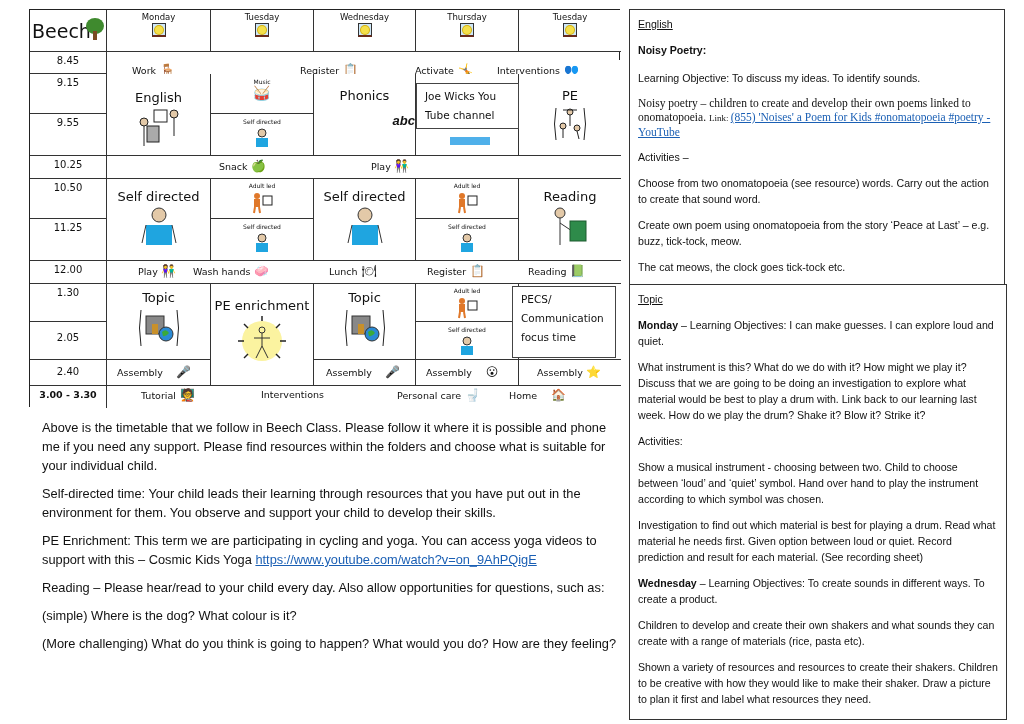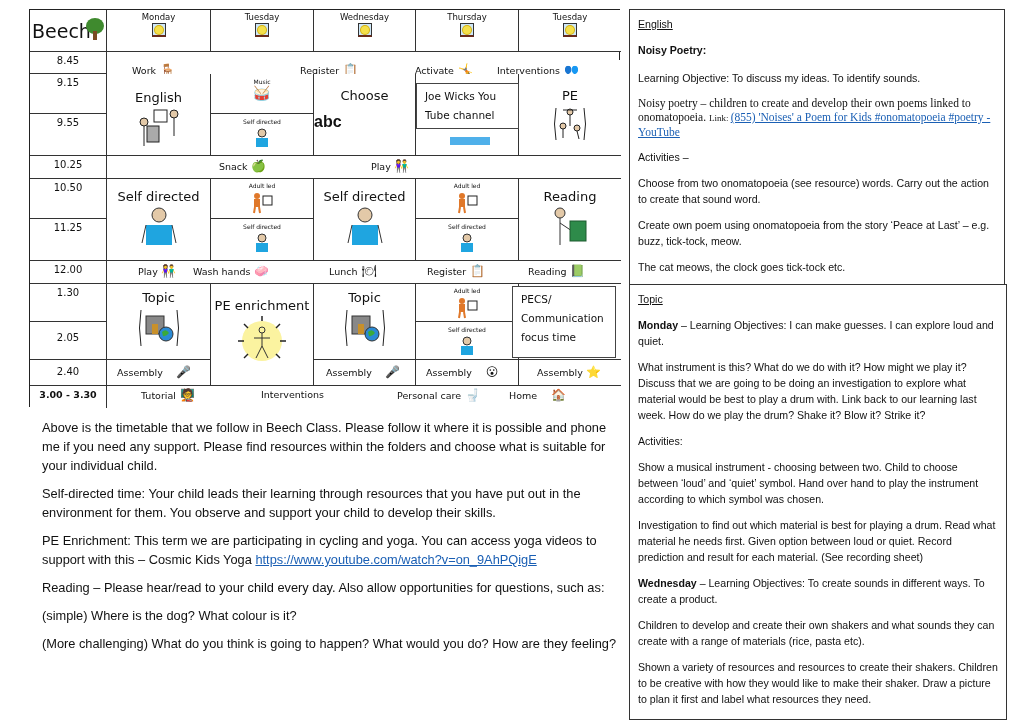--- a/index.html
+++ b/index.html
@@ -89,22 +89,22 @@
     <div style="text-align:center;font-size:14px;">🥁</div>
   </div>
   <div class="c" style="left:181px;top:104px;width:103px;height:42px;">
     <div class="tiny" style="margin-top:4px;">Self directed</div>
     <svg class="fig" width="16" height="20">
         <circle cx="8" cy="5" r="4" fill="#e3c9a8" stroke="#333"></circle>
         <rect x="2" y="10" width="12" height="9" fill="#1fa5e0"></rect>
       </svg>
   </div>
   <div class="c" style="left:284px;top:64px;width:102px;height:82px;">
-    <div class="big" style="margin-top:14px;">Choose</div>
-    <div style="text-align:left;font-size:16px;font-weight:bold;margin-top:10px;font-family:'Liberation Sans',sans-serif;">abc</div>
+    <div class="big" style="margin-top:14px;">Phonics</div>
+    <div style="text-align:right;font-size:13px;font-weight:bold;margin-top:10px;font-family:'Liberation Sans',sans-serif;font-style:italic;">abc</div>
   </div>
   <div class="c" style="left:386px;top:64px;width:103px;height:82px;">
     <div style="position:absolute;left:34px;top:63px;width:40px;height:8px;background:#4fb0ea;"></div>
   </div>
   <div class="c" style="left:489px;top:64px;width:102px;height:82px;border-right:none;">
     <div class="big" style="margin-top:14px;">PE</div>
     <svg class="fig" width="34" height="36">
         <path d="M3 2 Q0 18 3 34 M31 2 Q34 18 31 34" stroke="#222" fill="none"></path>
         <circle cx="17" cy="6" r="3" fill="#e3c9a8" stroke="#222"></circle>
         <line x1="17" y1="9" x2="17" y2="20" stroke="#222"></line>

